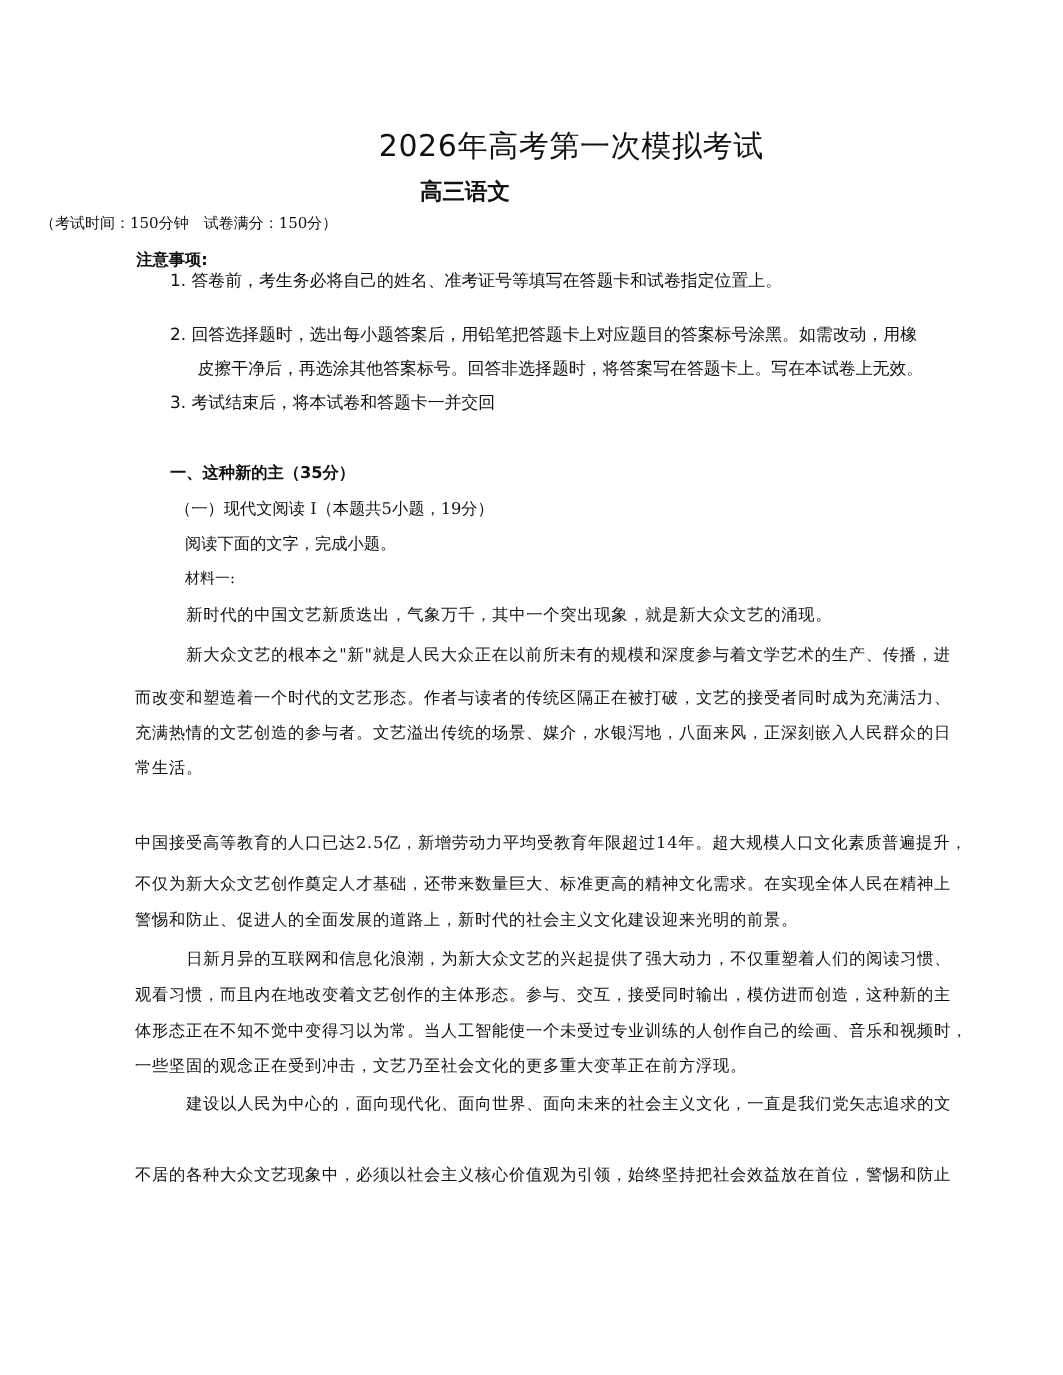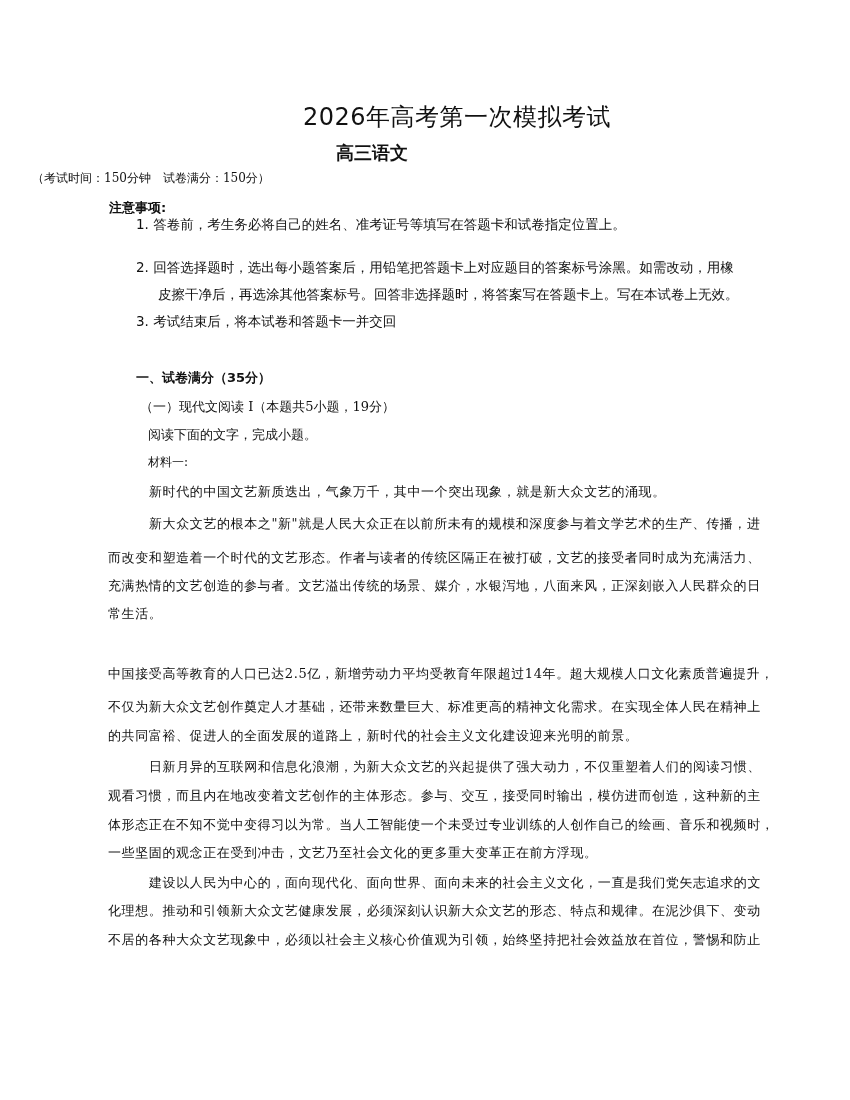--- a/index.html
+++ b/index.html
@@ -31,36 +31,35 @@
   <div class="title">2026年高考第一次模拟考试</div>
   <div class="subtitle">高三语文</div>
   <div class="exam-info">（考试时间：150分钟　试卷满分：150分）</div>
 
   <div class="notice-title">注意事项:</div>
   <div class="notice-line" style="top:216px">1. 答卷前，考生务必将自己的姓名、准考证号等填写在答题卡和试卷指定位置上。</div>
   <div class="notice-line" style="top:259px">2. 回答选择题时，选出每小题答案后，用铅笔把答题卡上对应题目的答案标号涂黑。如需改动，用橡</div>
   <div class="notice-line cont" style="top:286px">皮擦干净后，再选涂其他答案标号。回答非选择题时，将答案写在答题卡上。写在本试卷上无效。</div>
   <div class="notice-line" style="top:313px">3. 考试结束后，将本试卷和答题卡一并交回</div>
 
-  <div class="section-head">一、试卷满分（35分）</div>
+  <div class="section-head">一、这种新的主（35分）</div>
   <div class="sub-head">（一）现代文阅读 I（本题共5小题，19分）</div>
   <div class="instr">阅读下面的文字，完成小题。</div>
   <div class="mat-label">材料一:</div>
 
   <div class="line indent" style="top:483px">新时代的中国文艺新质迭出，气象万千，其中一个突出现象，就是新大众文艺的涌现。</div>
   <div class="line indent" style="top:515px">新大众文艺的根本之"新"就是人民大众正在以前所未有的规模和深度参与着文学艺术的生产、传播，进</div>
   <div class="line" style="top:549px">而改变和塑造着一个时代的文艺形态。作者与读者的传统区隔正在被打破，文艺的接受者同时成为充满活力、</div>
   <div class="line" style="top:577px">充满热情的文艺创造的参与者。文艺溢出传统的场景、媒介，水银泻地，八面来风，正深刻嵌入人民群众的日</div>
   <div class="line" style="top:605px">常生活。</div>
 
   <div class="line" style="top:665px">中国接受高等教育的人口已达2.5亿，新增劳动力平均受教育年限超过14年。超大规模人口文化素质普遍提升，</div>
   <div class="line" style="top:698px">不仅为新大众文艺创作奠定人才基础，还带来数量巨大、标准更高的精神文化需求。在实现全体人民在精神上</div>
-  <div class="line" style="top:727px">的共同富裕、促进人的全面发展的道路上，新时代的社会主义文化建设迎来光明的前景。</div>
+  <div class="line" style="top:727px">警惕和防止、促进人的全面发展的道路上，新时代的社会主义文化建设迎来光明的前景。</div>
 
   <div class="line indent" style="top:758px">日新月异的互联网和信息化浪潮，为新大众文艺的兴起提供了强大动力，不仅重塑着人们的阅读习惯、</div>
   <div class="line" style="top:787px">观看习惯，而且内在地改变着文艺创作的主体形态。参与、交互，接受同时输出，模仿进而创造，这种新的主</div>
   <div class="line" style="top:816px">体形态正在不知不觉中变得习以为常。当人工智能使一个未受过专业训练的人创作自己的绘画、音乐和视频时，</div>
   <div class="line" style="top:844px">一些坚固的观念正在受到冲击，文艺乃至社会文化的更多重大变革正在前方浮现。</div>
 
   <div class="line indent" style="top:874px">建设以人民为中心的，面向现代化、面向世界、面向未来的社会主义文化，一直是我们党矢志追求的文</div>
-  <div class="line" style="top:902px">化理想。推动和引领新大众文艺健康发展，必须深刻认识新大众文艺的形态、特点和规律。在泥沙俱下、变动</div>
   <div class="line" style="top:931px">不居的各种大众文艺现象中，必须以社会主义核心价值观为引领，始终坚持把社会效益放在首位，警惕和防止</div>
 </div>
 
 </body></html>

